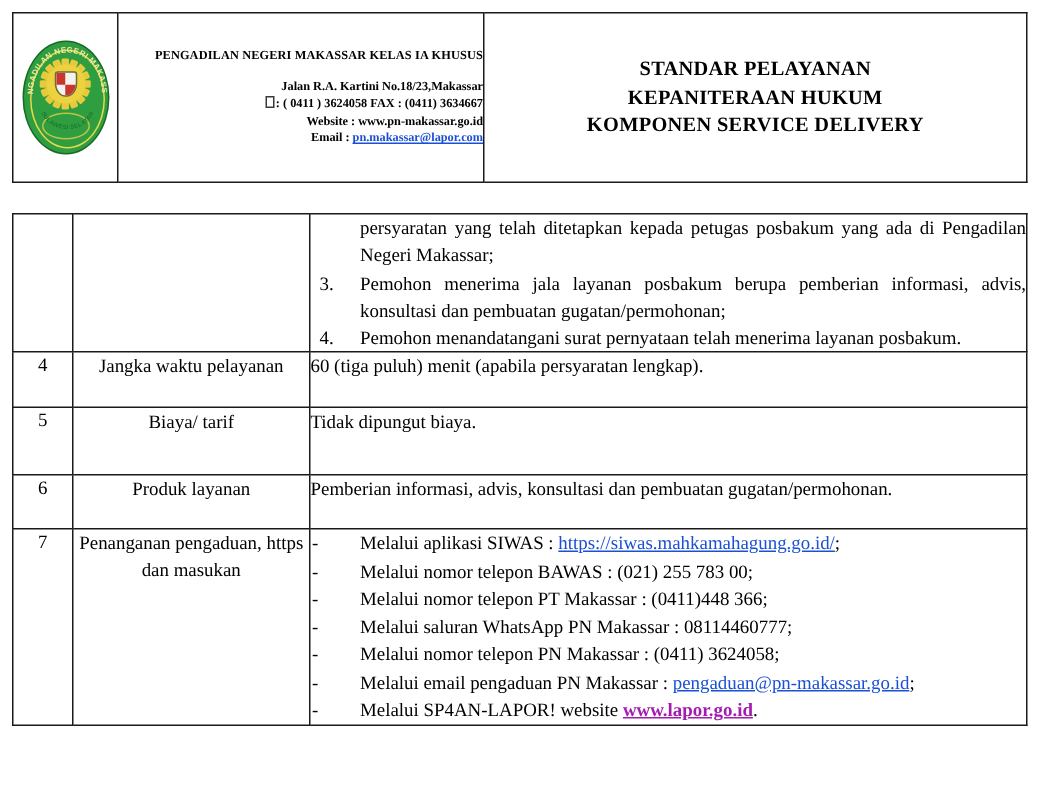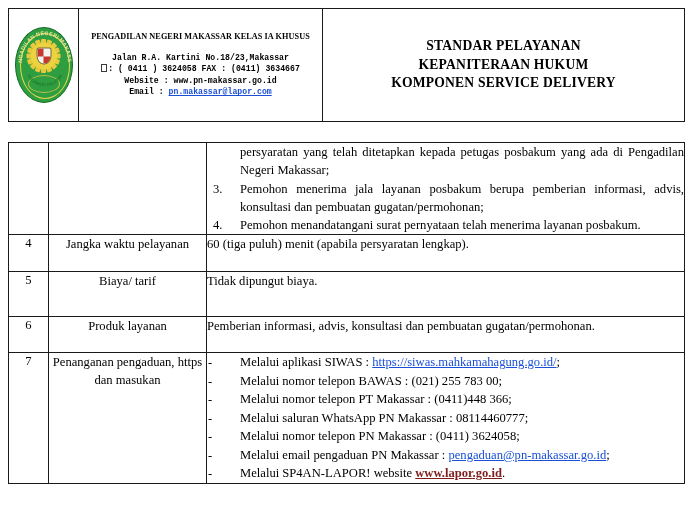--- a/index.html
+++ b/index.html
@@ -32,21 +32,21 @@
     height: 114px;
     border-collapse: collapse;
     table-layout: fixed;
   }
   .header-table td {
     border: 1.4px solid #1a1a1a;
     padding: 0;
     vertical-align: middle;
   }
   .cell-logo { width: 70px; text-align: center; }
-  .cell-inst { width: 244px; text-align: center; padding: 3px 6px 5px 6px; }
+  .cell-inst { width: 244px; text-align: right; padding: 3px 6px 5px 6px; }
   .cell-title { width: 362px; text-align: center; padding: 4px 10px; }
 
   
   .logo-wrap {
     width: 58px;
     height: 76px;
     margin: 0 auto;
     position: relative;
   }
   .logo-oval {
@@ -123,21 +123,21 @@
     line-height: 1.30;
     letter-spacing: 0.1px;
     margin: 0 0 9px 0;
   }
   .inst-addr {
     font-size: 8.2px;
     font-weight: bold;
     line-height: 1.42;
     margin: 0;
   }
-  .inst-addr .ln { display: block; white-space: nowrap; font-family: Liberation Mono, monospace; }
+  .inst-addr .ln { display: block; white-space: nowrap; }
   .glyph-box {
     display: inline-block;
     width: 6px;
     height: 7.5px;
     border: 0.8px solid #3a3a3a;
     vertical-align: -0.5px;
     margin-right: 1px;
   }
   a.link {
     color: #1a4fd6;
@@ -229,21 +229,21 @@
     margin: 0;
     line-height: 1.47;
     white-space: nowrap;
   }
   ul.dashlist li .dash {
     position: absolute;
     left: 1px;
     top: 0;
   }
   .bold-link {
-    color: #7f1d1d;
+    color: #a21caf;
     font-weight: bold;
     text-decoration: underline;
   }
 </style>
 </head>
 <body>
 
 <div class="page">
 
   <table class="header-table">

